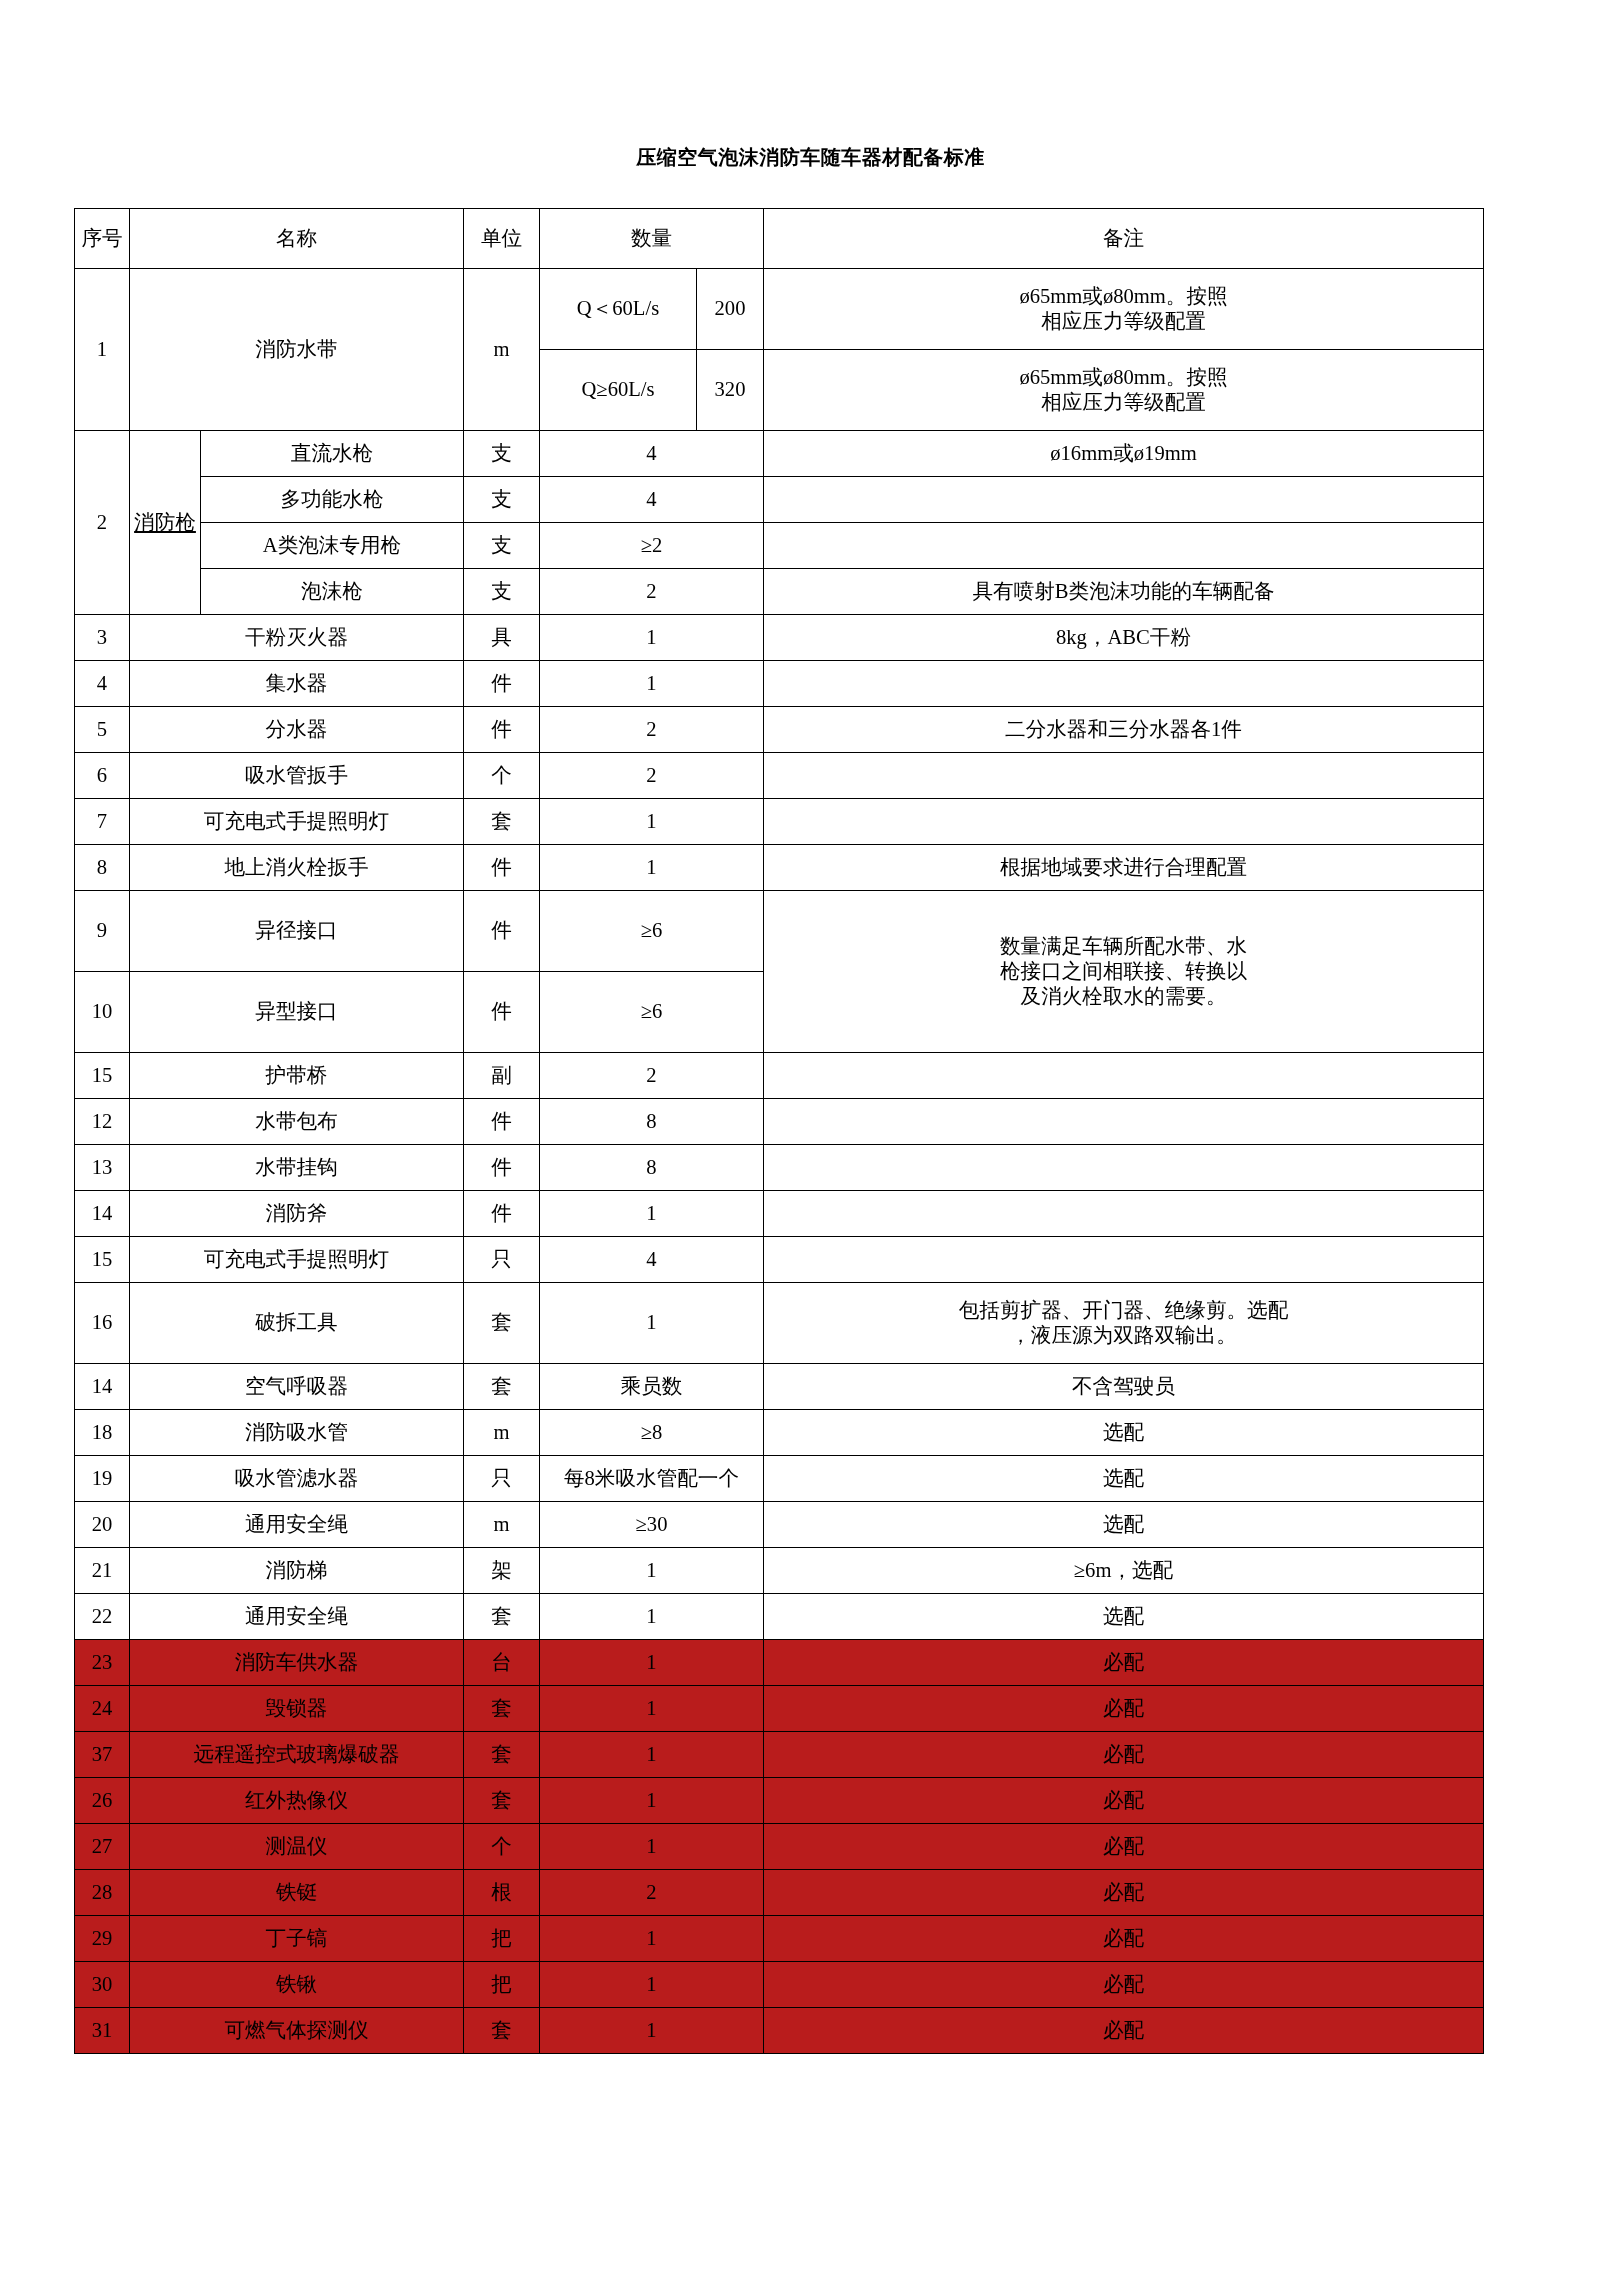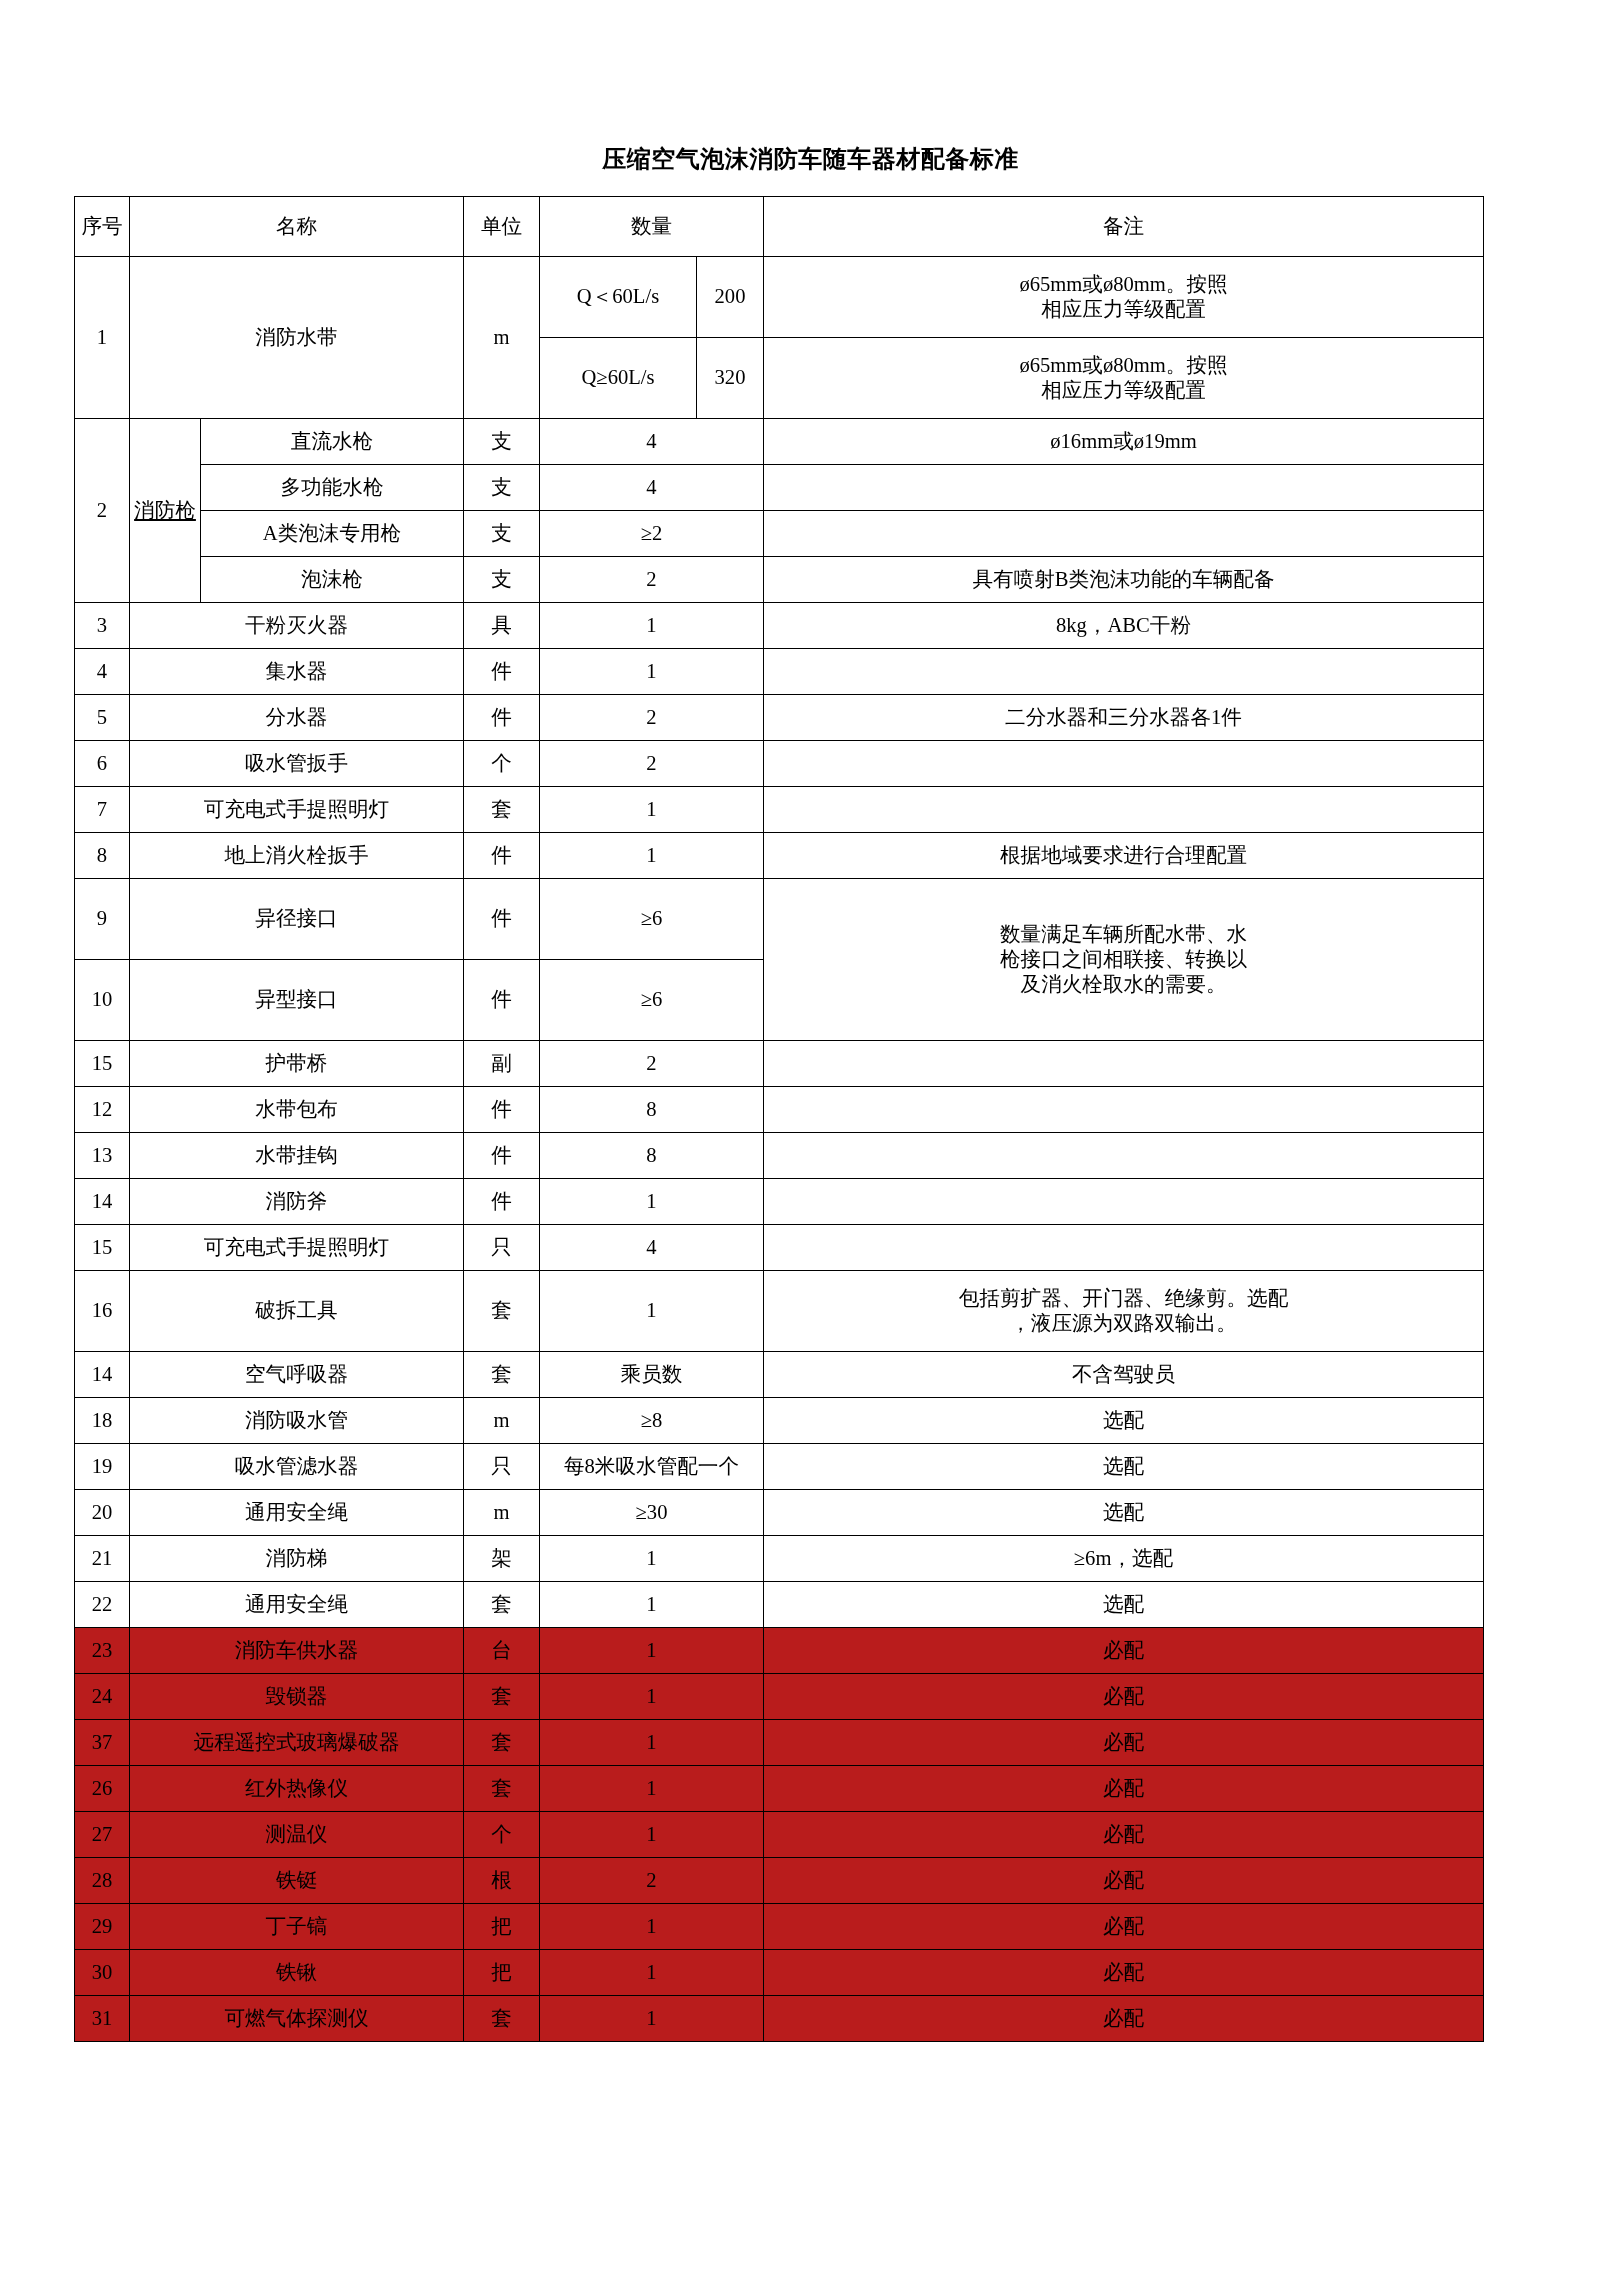--- a/index.html
+++ b/index.html
@@ -20,28 +20,28 @@
     height: 2293px;
     box-sizing: border-box;
     padding: 0;
   }
   .doc-title {
     position: absolute;
     top: 145px;
     left: 0;
     width: 1621px;
     text-align: center;
-    font-size: 24px;
+    font-size: 20px;
     font-weight: bold;
     letter-spacing: 0.5px;
     line-height: 1.2;
   }
   .table-wrap {
     position: absolute;
-    top: 196px;
+    top: 208px;
     left: 74px;
     width: 1408px;
   }
   table.equip {
     border-collapse: collapse;
     table-layout: fixed;
     width: 1408px;
     background: #ffffff;
   }
   table.equip td, table.equip th {

